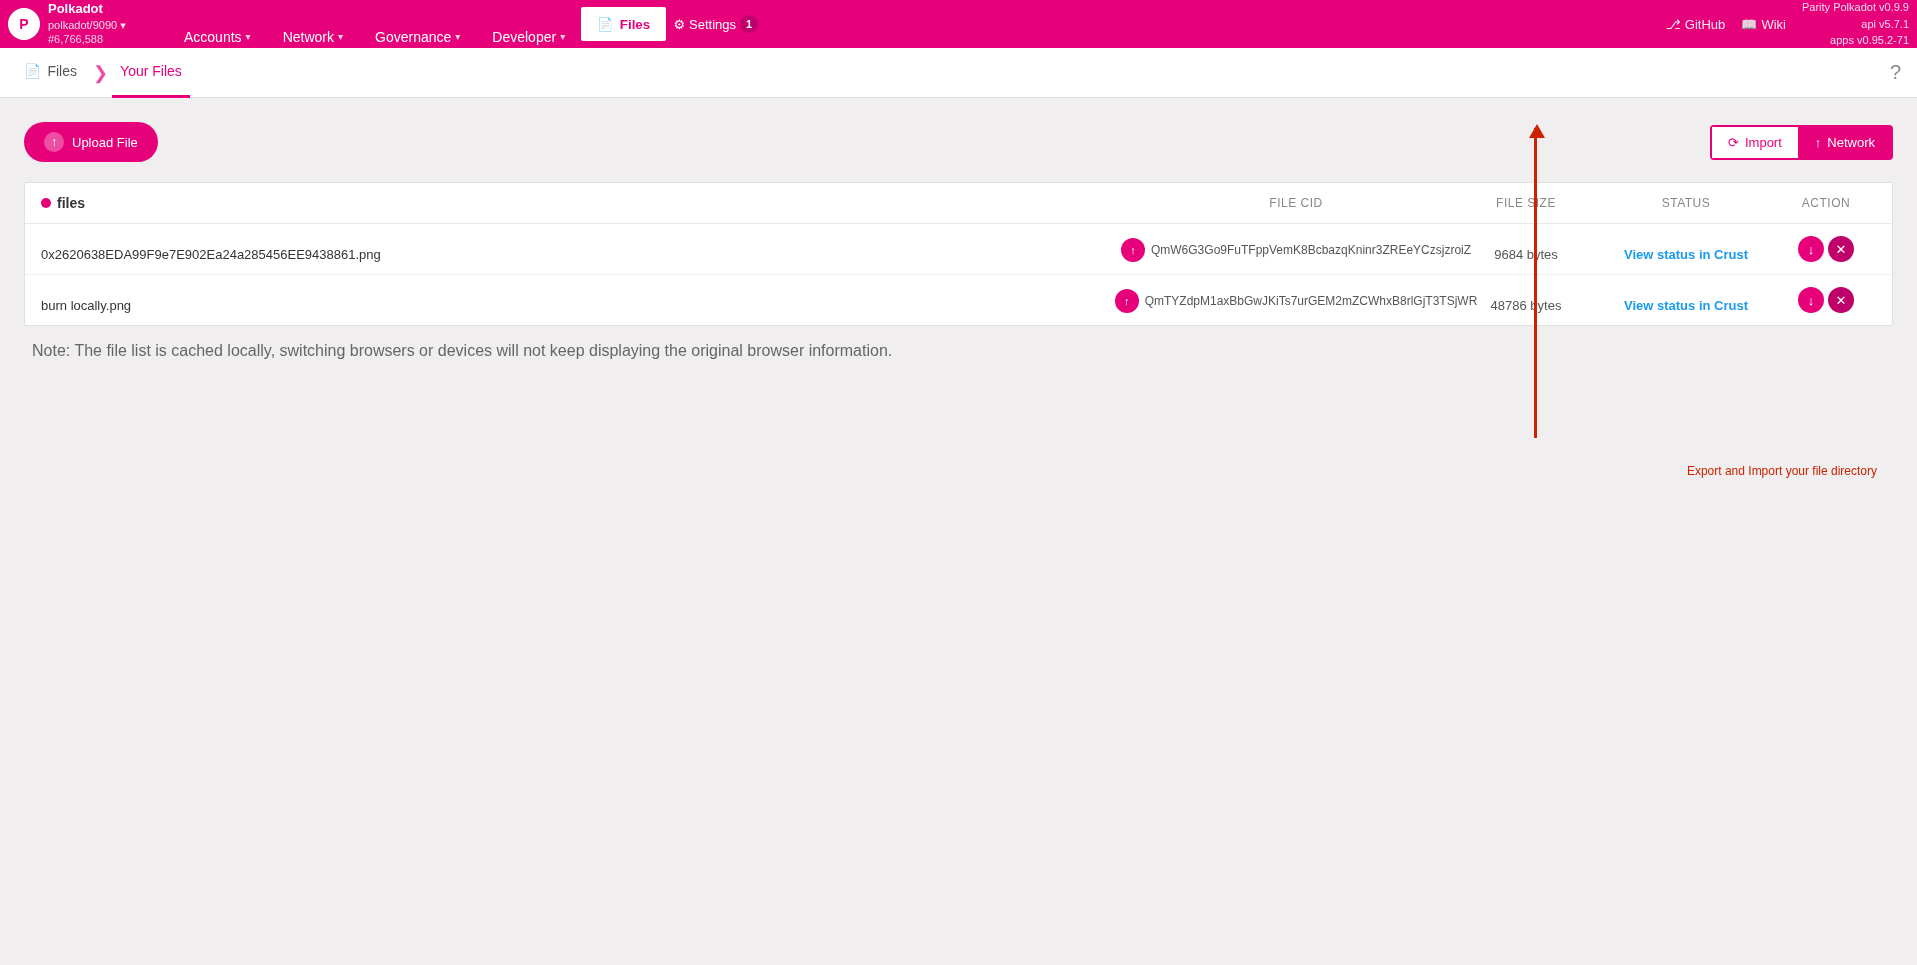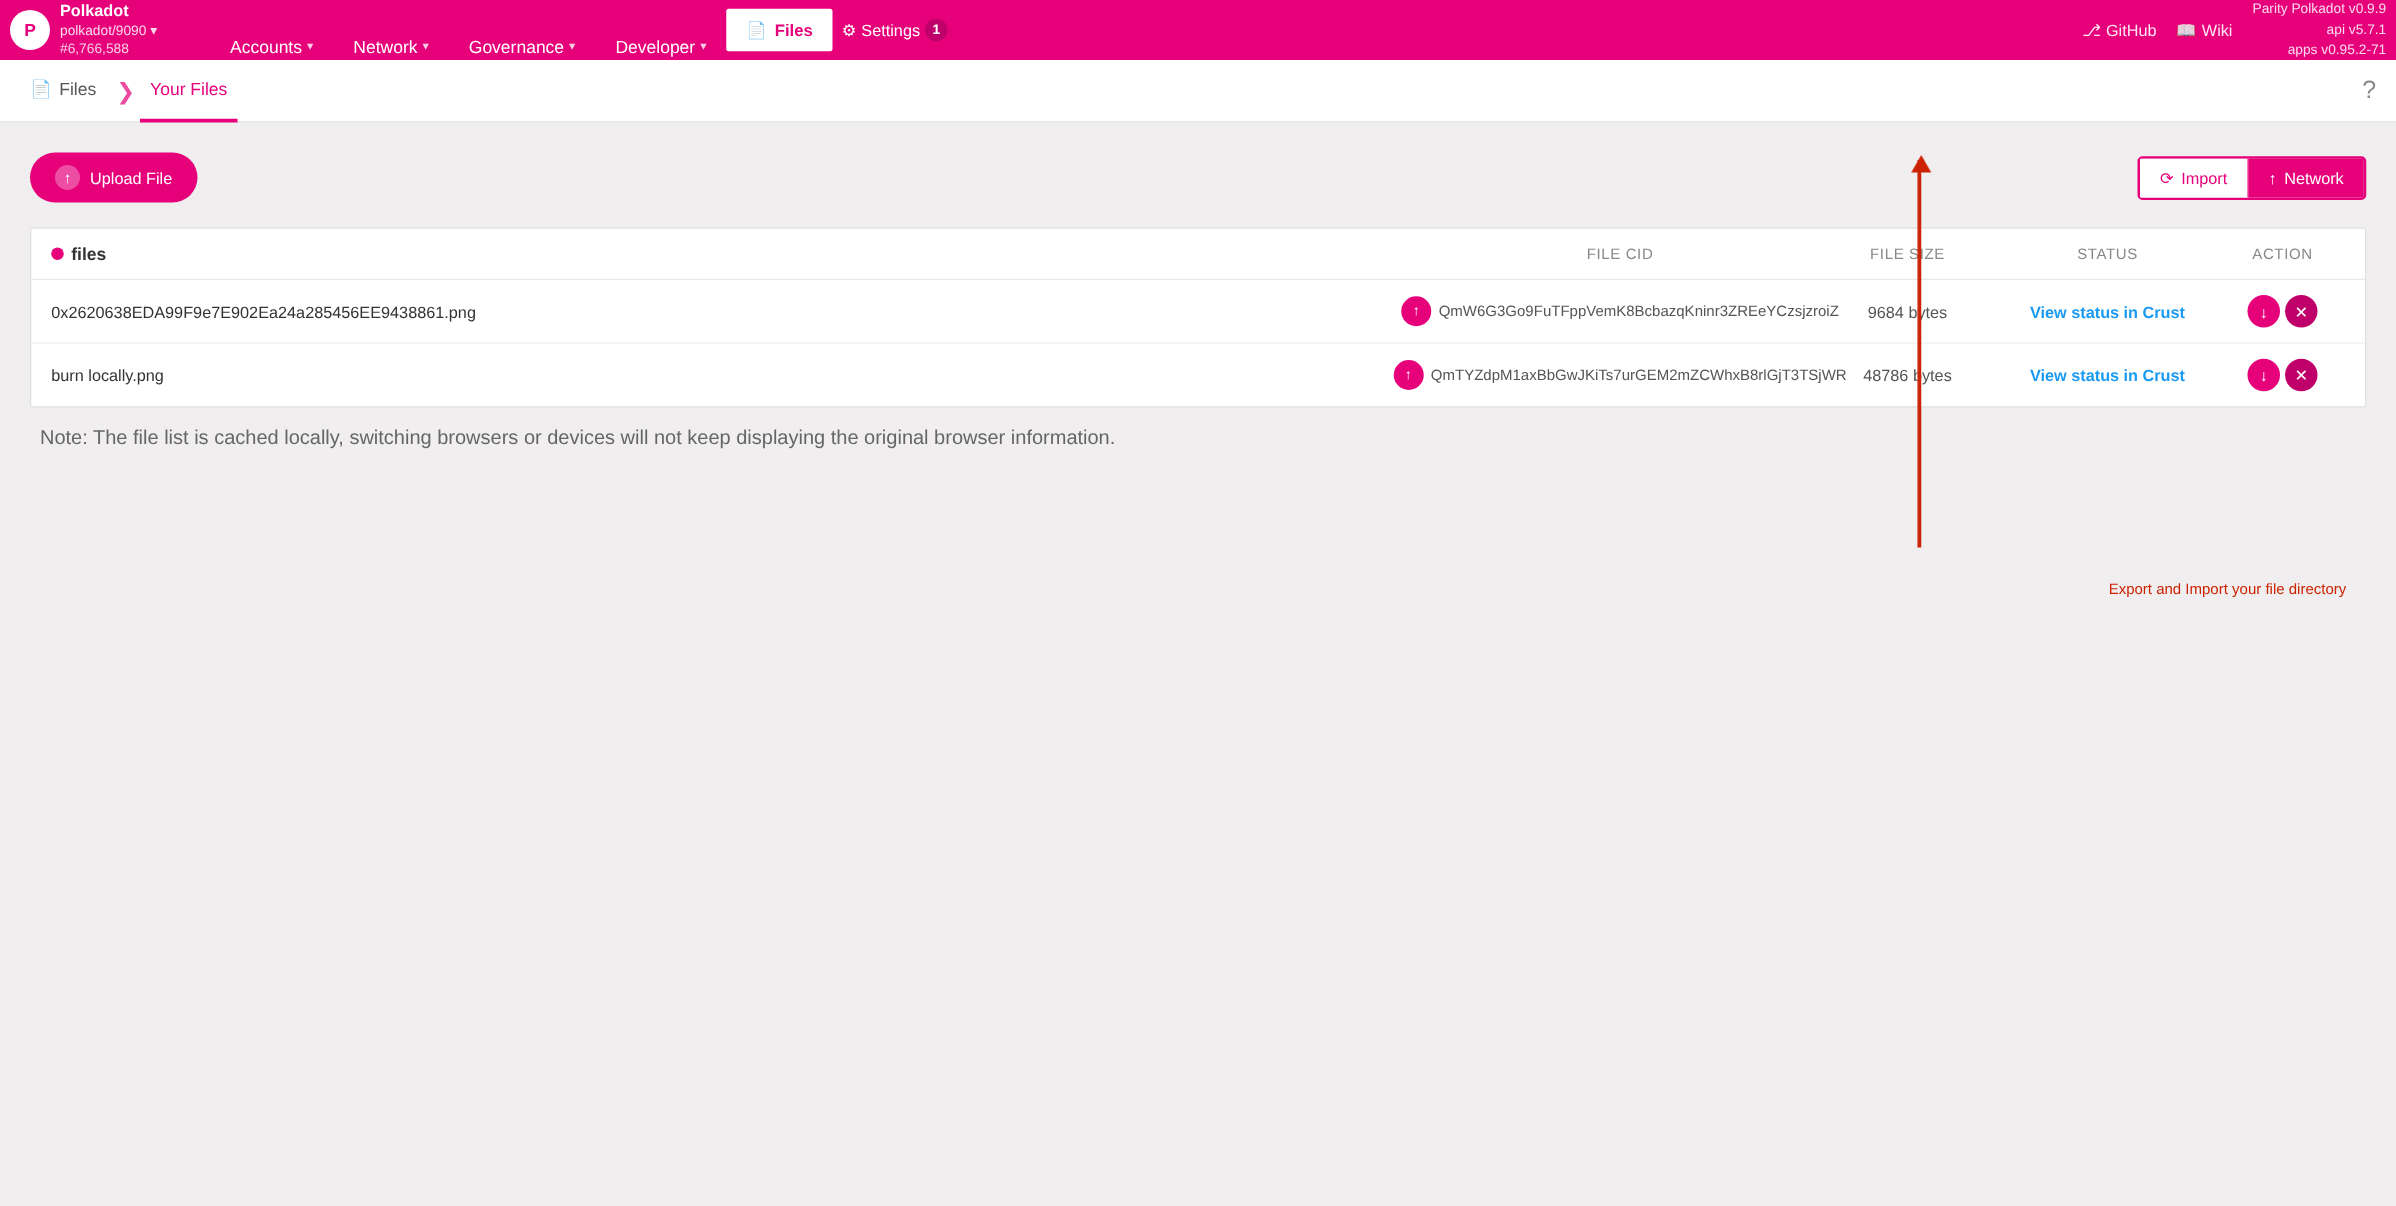--- a/index.html
+++ b/index.html
@@ -157,21 +157,21 @@
     .col-headers {
       display: flex; gap: 0;
       font-size: 12px; color: #888; text-transform: uppercase; letter-spacing: 0.5px;
     }
     .col-cid { width: 320px; text-align: center; }
     .col-size { width: 140px; text-align: center; }
     .col-status { width: 180px; text-align: center; }
     .col-action { width: 100px; text-align: center; }
 
     .table-row {
-      display: flex; align-items: center;
+      display: flex; align-items: flex-end;
       padding: 12px 16px;
       border-bottom: 1px solid #f0f0f0;
       font-size: 13px;
     }
     .table-row:last-child { border-bottom: none; }
     .row-filename { flex: 1; color: #333; }
     .row-cid {
       width: 320px; text-align: center; color: #555;
       display: flex; align-items: center; gap: 6px; justify-content: center;
     }

